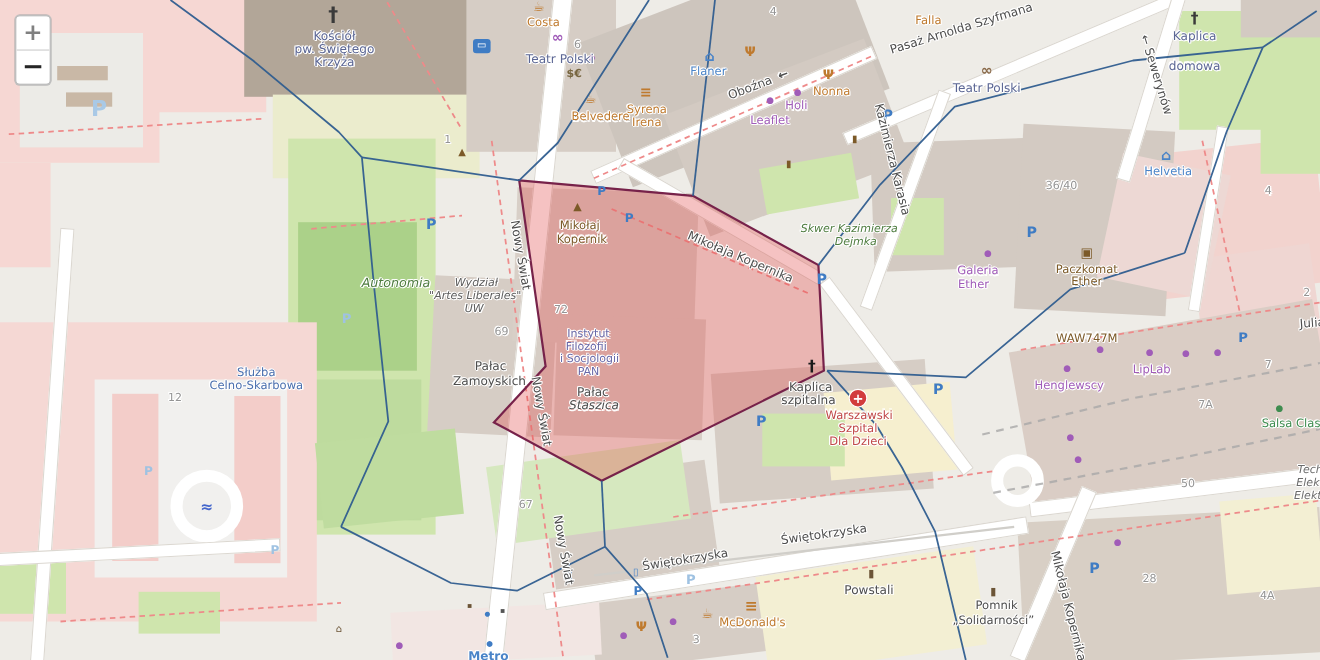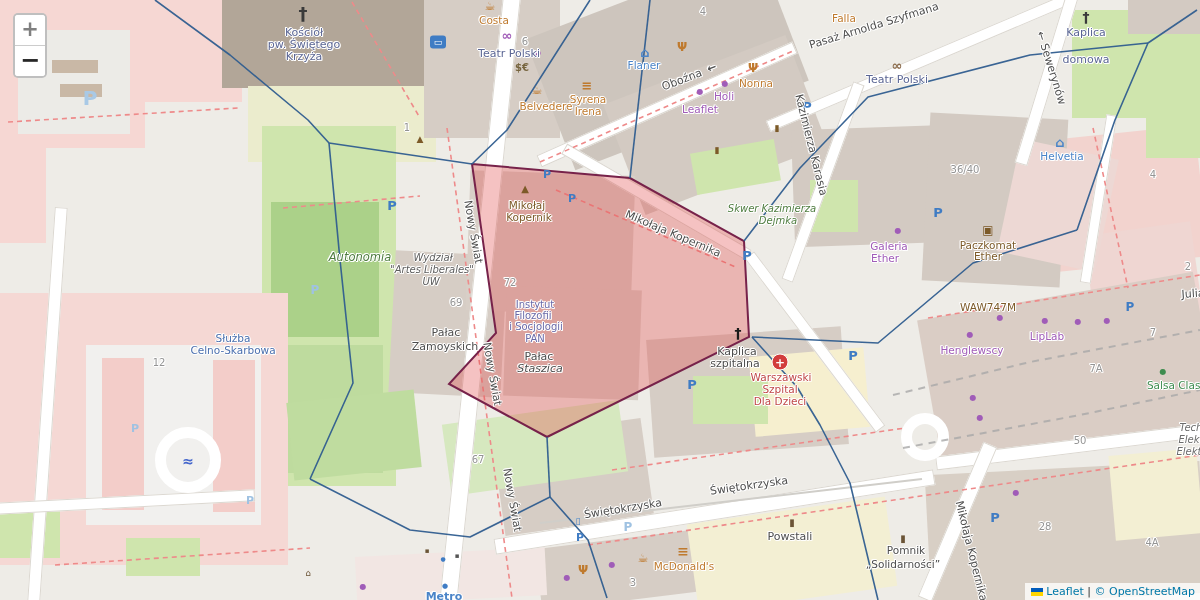--- a/index.html
+++ b/index.html
@@ -278,14 +278,13 @@
       <span class="lbl" style="left: 633px; top: 583px; color: rgb(148, 148, 148); font-size: 10px; transform: translate(-50%, -50%) rotate(0deg);">3</span>
       <span class="lbl" style="left: 1188px; top: 267px; color: rgb(148, 148, 148); font-size: 10px; transform: translate(-50%, -50%) rotate(0deg);">2</span>
       <span class="lbl" style="left: 1153px; top: 175px; color: rgb(148, 148, 148); font-size: 10px; transform: translate(-50%, -50%) rotate(0deg);">4</span>
     </div>
 
   <div id="zoomctl">
     <a href="#" class="in">+</a>
     <a href="#" class="out">−</a>
   </div>
 
-  <div id="attrib"><span class="flag"><span class="fb"></span><span class="fy"></span></span><a href="#">Leaflet</a><span> | </span><a href="#">© OpenStreetMap</a></div>
 </div>
 
 </body></html>

